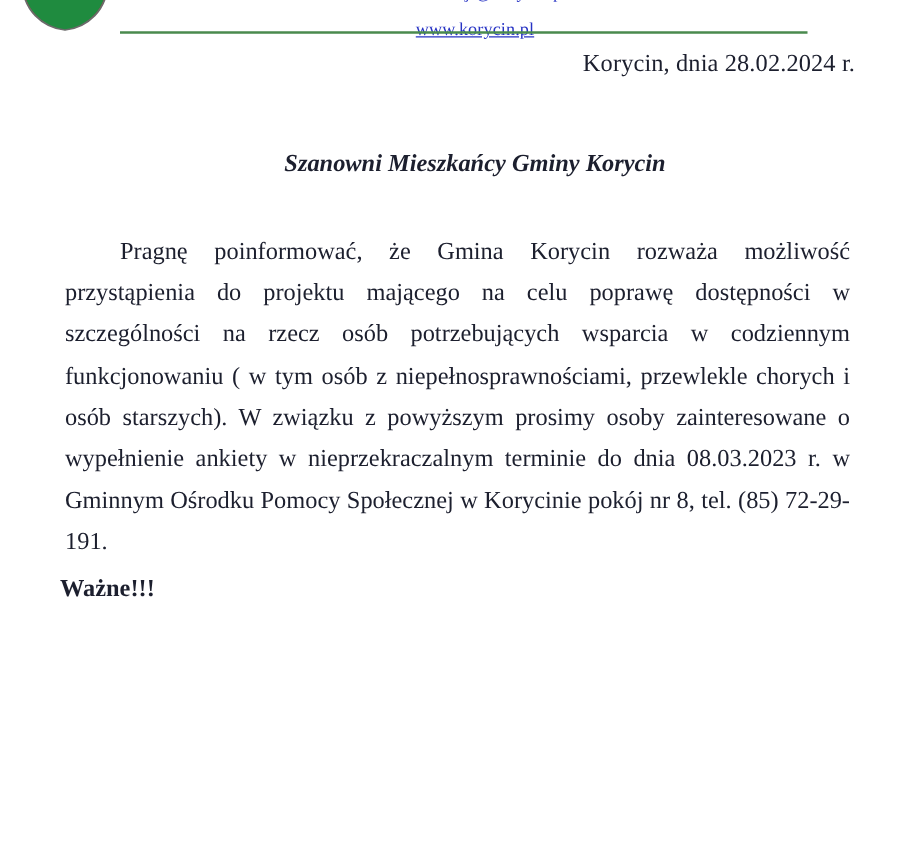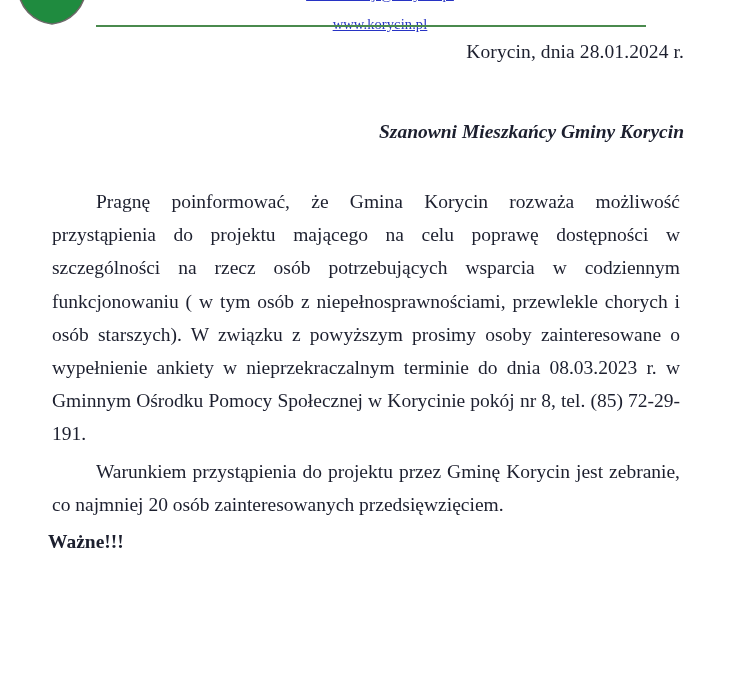--- a/index.html
+++ b/index.html
@@ -87,21 +87,21 @@
     letter-spacing: 0.1px;
     white-space: nowrap;
   }
 
   
   .salutation {
     position: absolute;
     left: 48px;
     top: 121px;
     width: 636px;
-    text-align: right;
+    text-align: center;
     font-size: 19.5px;
     font-weight: bold;
     font-style: italic;
     padding-left: 28px;
     box-sizing: border-box;
     white-space: nowrap;
   }
 
   
   .body-area {
@@ -162,26 +162,25 @@
       <g>
         <path d="M76 2 C88 -6 104 -6 116 0 L116 8 C104 2 88 2 76 10 Z" fill="#e02b2b"></path>
         <path d="M92 6 C104 0 122 0 134 6 L134 14 C122 8 104 8 92 14 Z" fill="#1f7a35"></path>
       </g>
     </svg>
   </div>
 
   <div class="rule"></div>
 </div>
 
-<div class="date-line">Korycin, dnia 28.01.2024 r.</div>
+<div class="date-line">Korycin, dnia 28.02.2024 r.</div>
 
 <div class="salutation">Szanowni Mieszkańcy Gminy Korycin</div>
 
 <div class="body-area">
 
   <p class="para last-line-natural">Pragnę poinformować, że Gmina Korycin rozważa możliwość przystąpienia do projektu mającego na celu poprawę dostępności w szczególności na rzecz osób potrzebujących wsparcia w codziennym funkcjonowaniu ( w tym osób z niepełnosprawnościami, przewlekle chorych i osób starszych). W związku z powyższym prosimy osoby zainteresowane o wypełnienie ankiety w nieprzekraczalnym terminie do dnia 08.03.2023 r. w Gminnym Ośrodku Pomocy Społecznej w Korycinie pokój nr 8, tel. (85) 72-29-191.</p>
 
-  <p class="para last-line-natural">Warunkiem przystąpienia do projektu przez Gminę Korycin jest zebranie, co najmniej 20 osób zainteresowanych przedsięwzięciem.</p>
 
   <p class="important">Ważne!!!</p>
 
 
 </div>
 
 </body></html>

